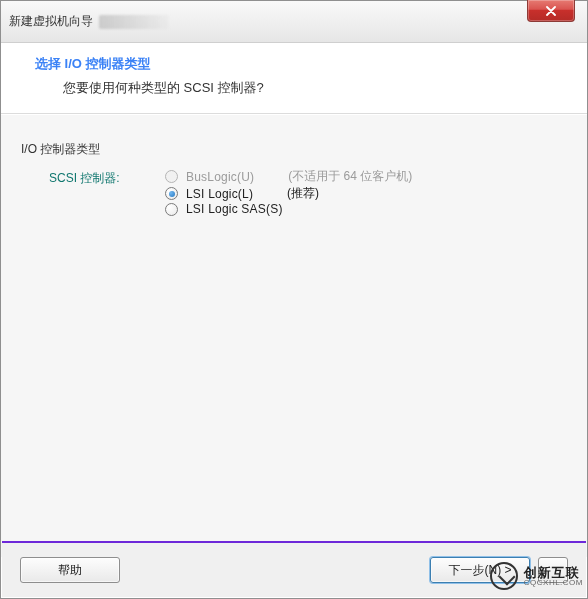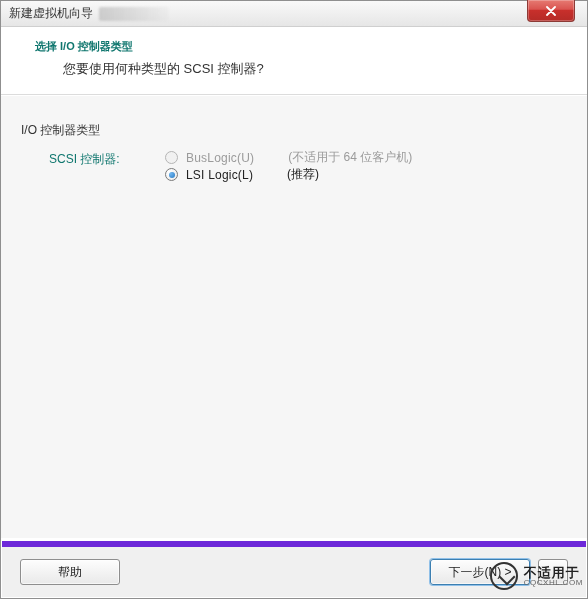--- a/index.html
+++ b/index.html
@@ -11,21 +11,21 @@
     background: #d8d8d8;
     overflow: hidden;
   }
   .window {
     position: relative;
     width: 588px; height: 599px;
     background: #ffffff;
     border: 1px solid #8f8f8f;
   }
   .titlebar {
-    height: 26px;
+    height: 42px;
     background: linear-gradient(to bottom, #f9f9f9, #e6e6e6);
     border-bottom: 1px solid #cfcfcf;
     display: flex;
     align-items: center;
     padding-left: 8px;
     color: #333;
     position: relative;
   }
   .title-text { font-size: 12px; }
   .title-smudge {
@@ -47,23 +47,23 @@
     color: #fff; font-weight: bold; font-size: 13px;
     box-shadow: inset 0 0 0 1px rgba(255,255,255,0.25);
     cursor: pointer;
   }
   .header-area {
     background: #ffffff;
     border-bottom: 1px solid #dcdcdc;
     padding: 12px 20px 16px 34px;
   }
   .header-title {
-    font-size: 11px;
+    font-size: 13px;
     font-weight: bold;
-    color: #0f766e;
+    color: #3b82f6;
     margin-bottom: 6px;
   }
   .header-sub {
     font-size: 13px;
     color: #333;
     margin-left: 28px;
   }
   .content-area {
     background: #f6f6f6;
     border-top: 1px solid #ffffff;
@@ -117,21 +117,21 @@
   .radio-text { color: #222; letter-spacing: 0.2px; }
   .radio-text.disabled { color: #9b9b9b; }
   .radio-hint { color: #222; margin-left: 26px; text-align: right; }
   .radio-hint.disabled { color: #9b9b9b; }
 
   .footer {
     position: absolute;
     left: 1px; right: 1px; bottom: 1px;
     height: 56px;
     background: #f0f0f0;
-    border-top: 6px solid #6d28d9;
+    border-top: 2px solid #6d28d9;
     display: flex;
     align-items: center;
     padding: 0 18px;
   }
   .btn {
     height: 26px;
     min-width: 100px;
     border: 1px solid #8e8e8e;
     border-radius: 3px;
     background: linear-gradient(to bottom, #fdfdfd, #e9e9e9);
@@ -216,35 +216,39 @@
         </div>
 
         <div class="radio-line">
           <span class="radio-circle">
             <span class="radio-dot"></span>
           </span>
           <span class="radio-text">LSI Logic(L)</span>
           <span class="radio-hint">(推荐)</span>
         </div>
 
+        <div class="radio-line">
+          <span class="radio-circle"></span>
+          <span class="radio-text">LSI Logic SAS(S)</span>
+        </div>
 
       </div>
     </div>
   </div>
 
   <div class="footer">
     <div class="btn">帮助</div>
     <div class="footer-spacer"></div>
     <div class="footer-gap"></div>
     <div class="btn default">下一步(N) &gt;</div>
     <div class="footer-gap"></div>
     <div class="btn cut"></div>
   </div>
 
   <div class="watermark">
     <div class="wm-logo"></div>
     <div class="wm-text">
-      <span class="wm-cn">不适用于</span>
+      <span class="wm-cn">创新互联</span>
       <span class="wm-en">CQCXHL.COM</span>
     </div>
   </div>
 
 </div>
 
 </body></html>

